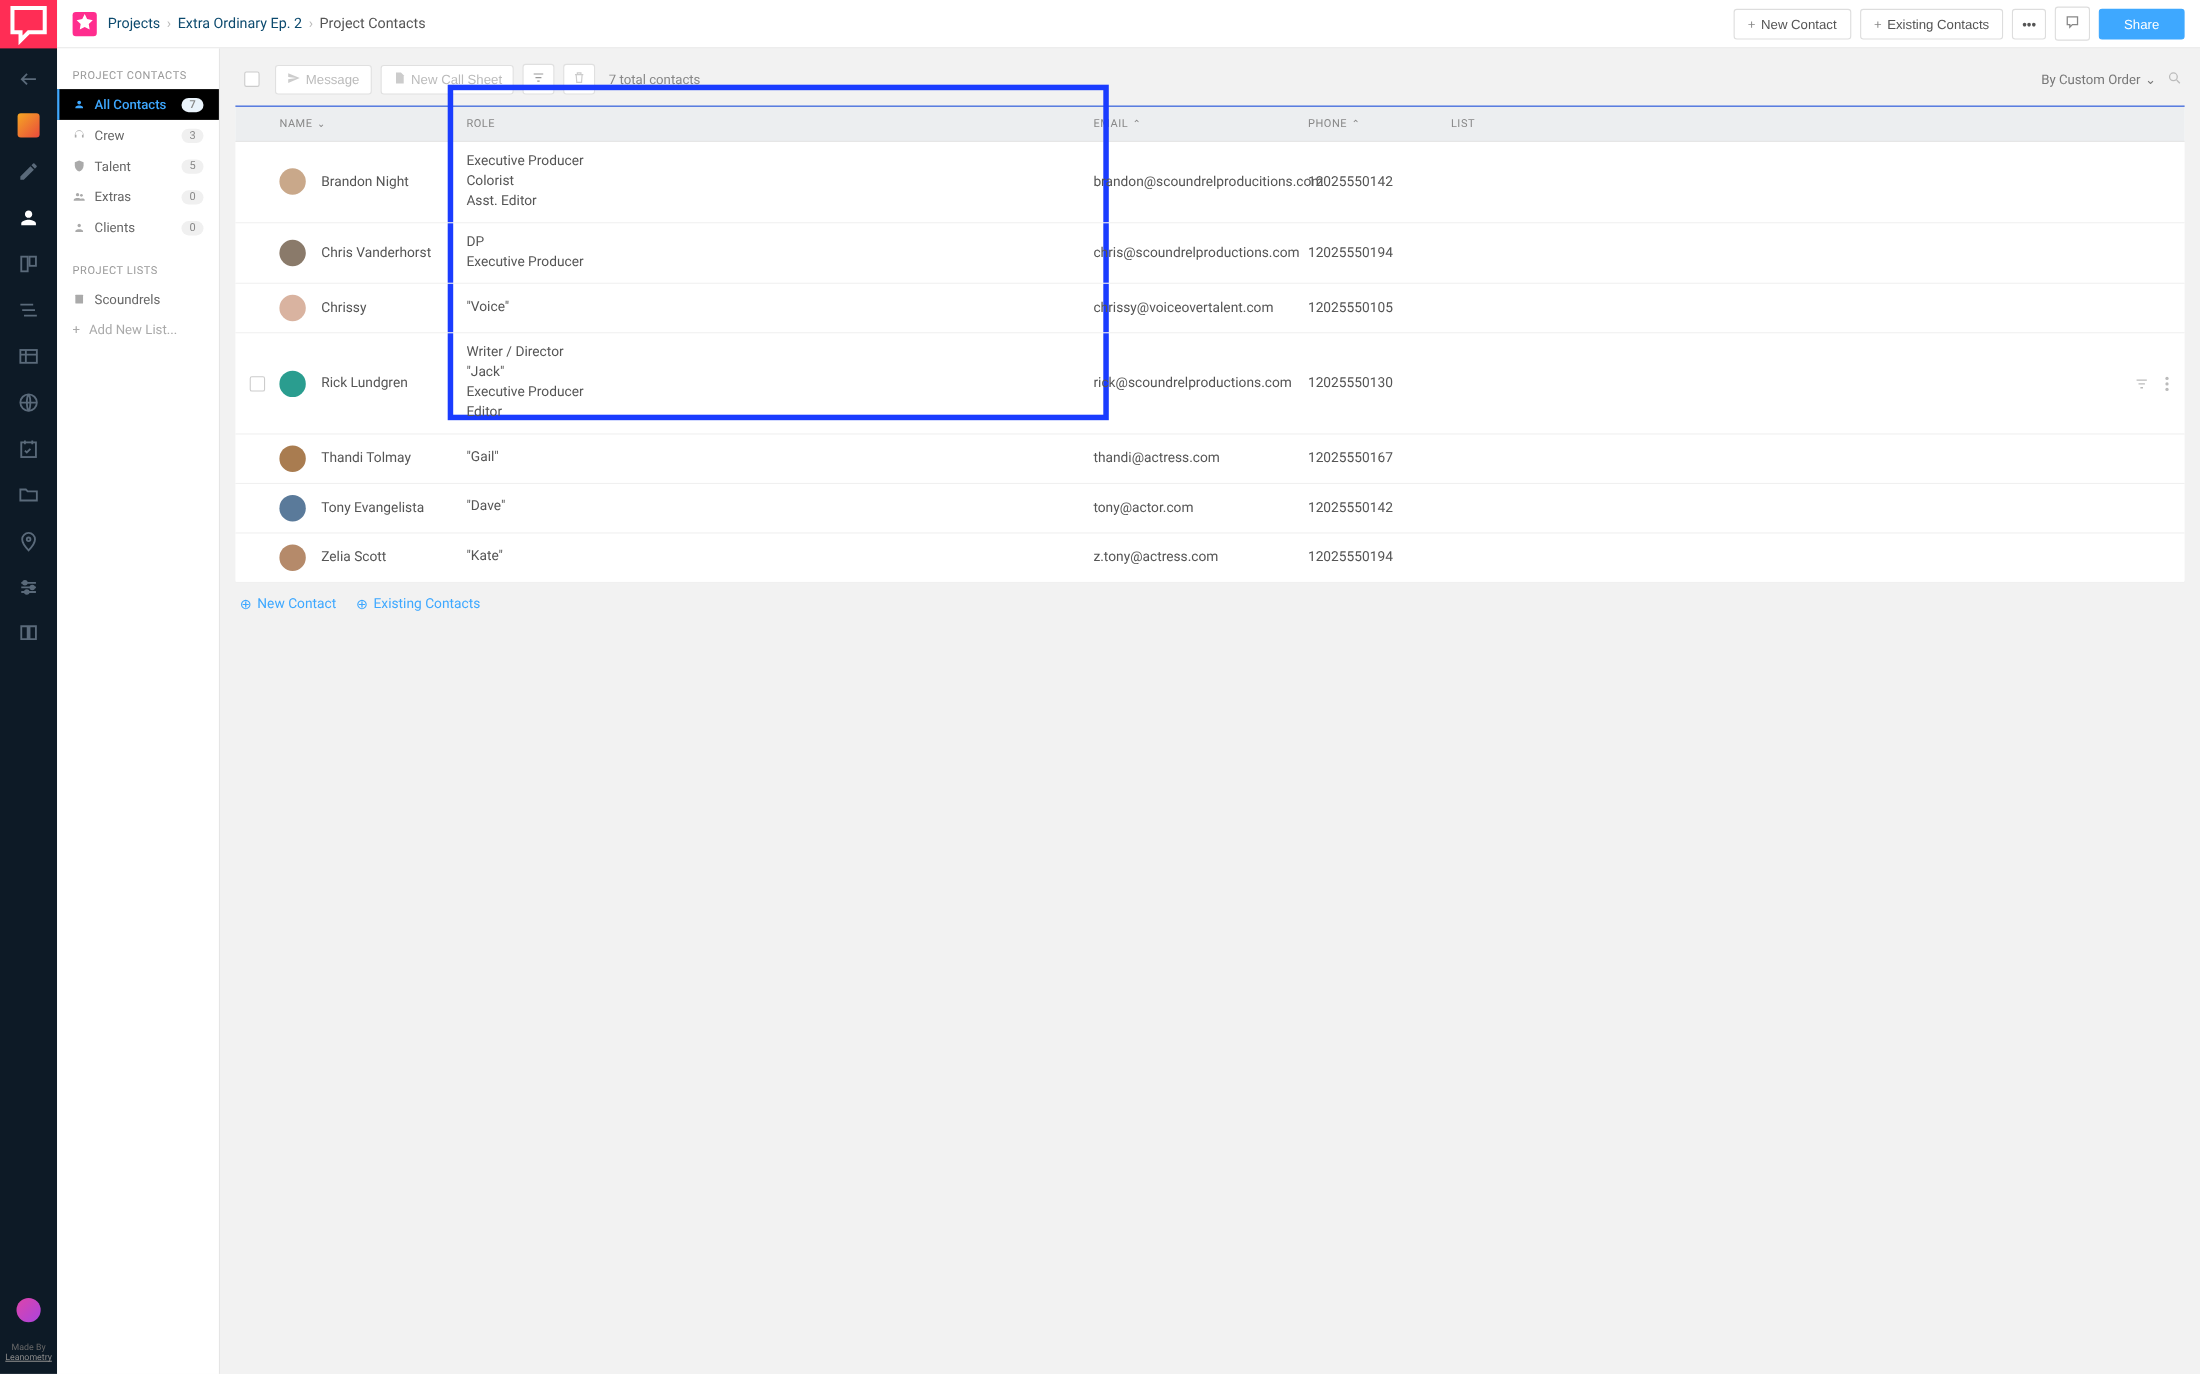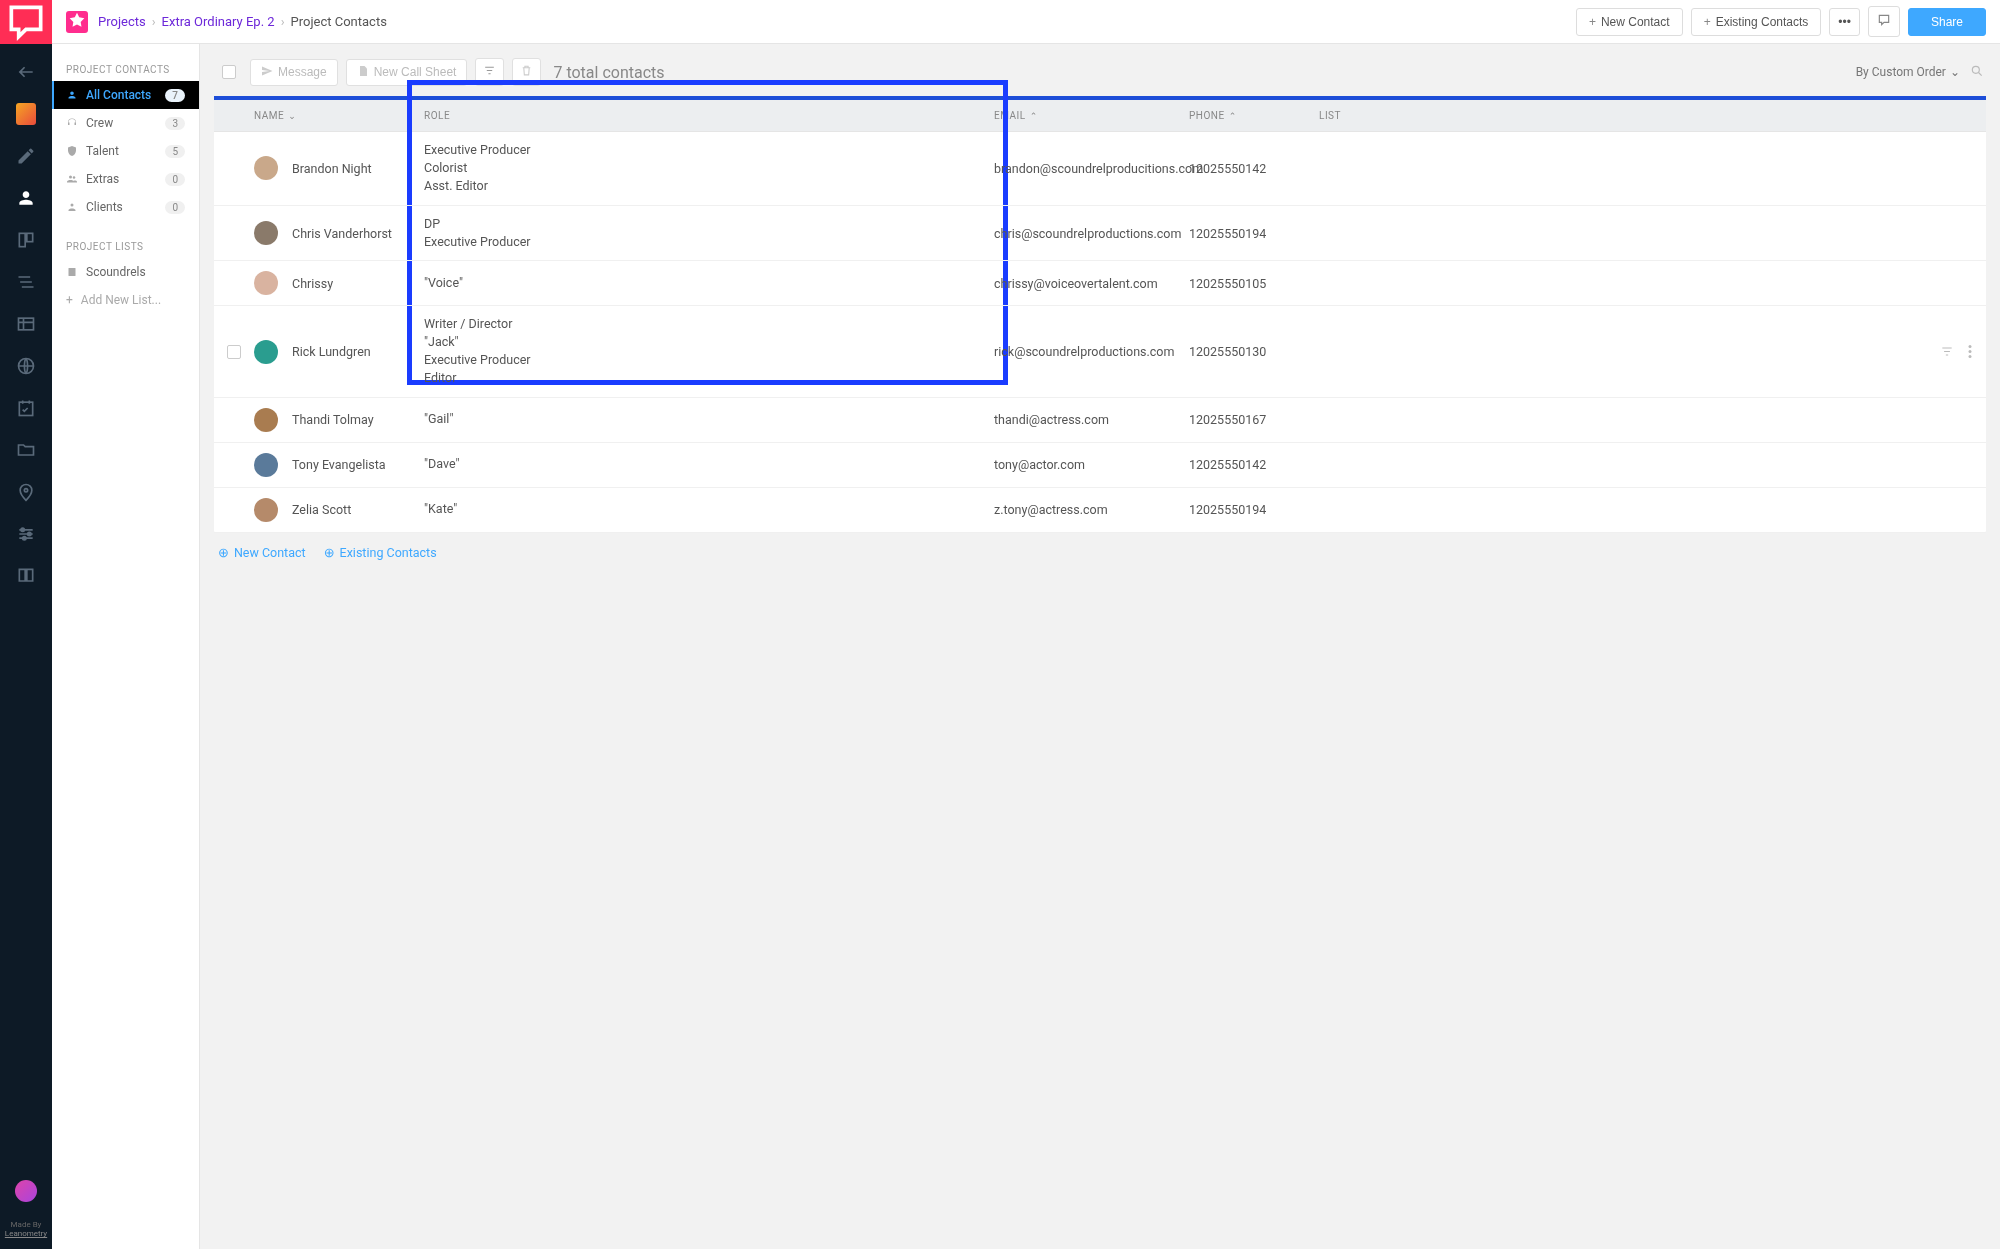--- a/index.html
+++ b/index.html
@@ -16,21 +16,21 @@
 .rail-bottom { padding-bottom: 10px; display: flex; flex-direction: column; align-items: center; gap: 6px; }
 .rail-avatar { width: 22px; height: 22px; border-radius: 50%; background: linear-gradient(135deg,#d4a,#a4d); margin-bottom: 12px; }
 .rail-made { color: #666; font-size: 8px; text-align: center; line-height: 1.2; }
 .rail-made a { color: #888; text-decoration: underline; }
 
 
 .main { flex: 1; display: flex; flex-direction: column; background: #f2f2f2; }
 .topbar { height: 44px; background: #fff; border-bottom: 1px solid #e5e5e5; display: flex; align-items: center; padding: 0 14px; }
 .topbar-proj-icn { width: 22px; height: 22px; background: #ff2d8e; border-radius: 3px; display: flex; align-items: center; justify-content: center; color: #fff; margin-right: 10px; }
 .breadcrumb { display: flex; align-items: center; gap: 6px; font-size: 13px; }
-.breadcrumb a { color: #6d28d9; cursor: pointer; }
+.breadcrumb a { color: #0c4a6e; cursor: pointer; }
 .breadcrumb .sep { color: #bbb; }
 .breadcrumb .current { color: #555; }
 .topbar-right { margin-left: auto; display: flex; gap: 8px; align-items: center; }
 .btn { border: 1px solid #ddd; background: #fff; color: #555; padding: 6px 12px; border-radius: 3px; font-size: 12px; cursor: pointer; display: inline-flex; align-items: center; gap: 5px; }
 .btn-plus::before { content: "+"; color: #888; }
 .btn-icon { padding: 6px 8px; }
 .btn.primary { background: #3ea8ff; border-color: #3ea8ff; color: #fff; padding: 6px 22px; text-align: center; }
 
 
 .content { flex: 1; display: flex; }
@@ -45,27 +45,27 @@
 .side-icn { width: 12px; height: 12px; color: #aaa; display: inline-flex; }
 .side-item.active .side-icn { color: #3ea8ff; }
 .side-add { color: #aaa; font-size: 12px; }
 
 
 .work { flex: 1; padding: 14px; }
 .toolbar { display: flex; align-items: center; gap: 8px; margin-bottom: 0; padding: 0 2px 10px 2px; }
 .chk { width: 14px; height: 14px; border: 1px solid #ccc; border-radius: 2px; background: #fff; cursor: pointer; margin: 0 6px; }
 .tool-btn { border: 1px solid #e0e0e0; background: #fff; color: #bbb; padding: 5px 10px; border-radius: 3px; font-size: 12px; display: inline-flex; align-items: center; gap: 5px; }
 .tool-btn.icon-only { padding: 5px 7px; }
-.tool-count { color: #888; font-size: 16px; margin-left: 4px; }
+.tool-count { color: #888; font-size: 12px; margin-left: 4px; }
 .tool-right { margin-left: auto; display: flex; align-items: center; gap: 10px; color: #777; font-size: 12px; }
 .sort-sel { display: inline-flex; align-items: flex-end; gap: 4px; cursor: pointer; }
 
 
 .table { background: #fff; border-radius: 3px; }
-.thead { display: flex; align-items: center; padding: 10px 0; color: #888; font-size: 10px; letter-spacing: 0.5px; background: #eceef0; border-top: 4px solid #1d4ed8; border-bottom: 1px solid #e5e5e5; position: relative; }
+.thead { display: flex; align-items: center; padding: 10px 0; color: #888; font-size: 10px; letter-spacing: 0.5px; background: #eceef0; border-top: 1px solid #1d4ed8; border-bottom: 1px solid #e5e5e5; position: relative; }
 .col-chk { width: 40px; display: flex; justify-content: center; }
 .col-name { width: 170px; display: flex; align-items: center; gap: 4px; }
 .col-role { width: 570px; }
 .col-email { width: 195px; display: flex; align-items: center; gap: 4px; }
 .col-phone { width: 130px; display: flex; align-items: center; gap: 4px; }
 .col-list { width: 40px; }
 .col-actions { flex: 1; display: flex; justify-content: flex-end; gap: 14px; padding-right: 14px; }
 .sort-caret { font-size: 9px; }
 
 .trow { display: flex; align-items: center; padding: 10px 0; border-bottom: 1px solid #f0f0f0; font-size: 12.5px; color: #555; position: relative; }

